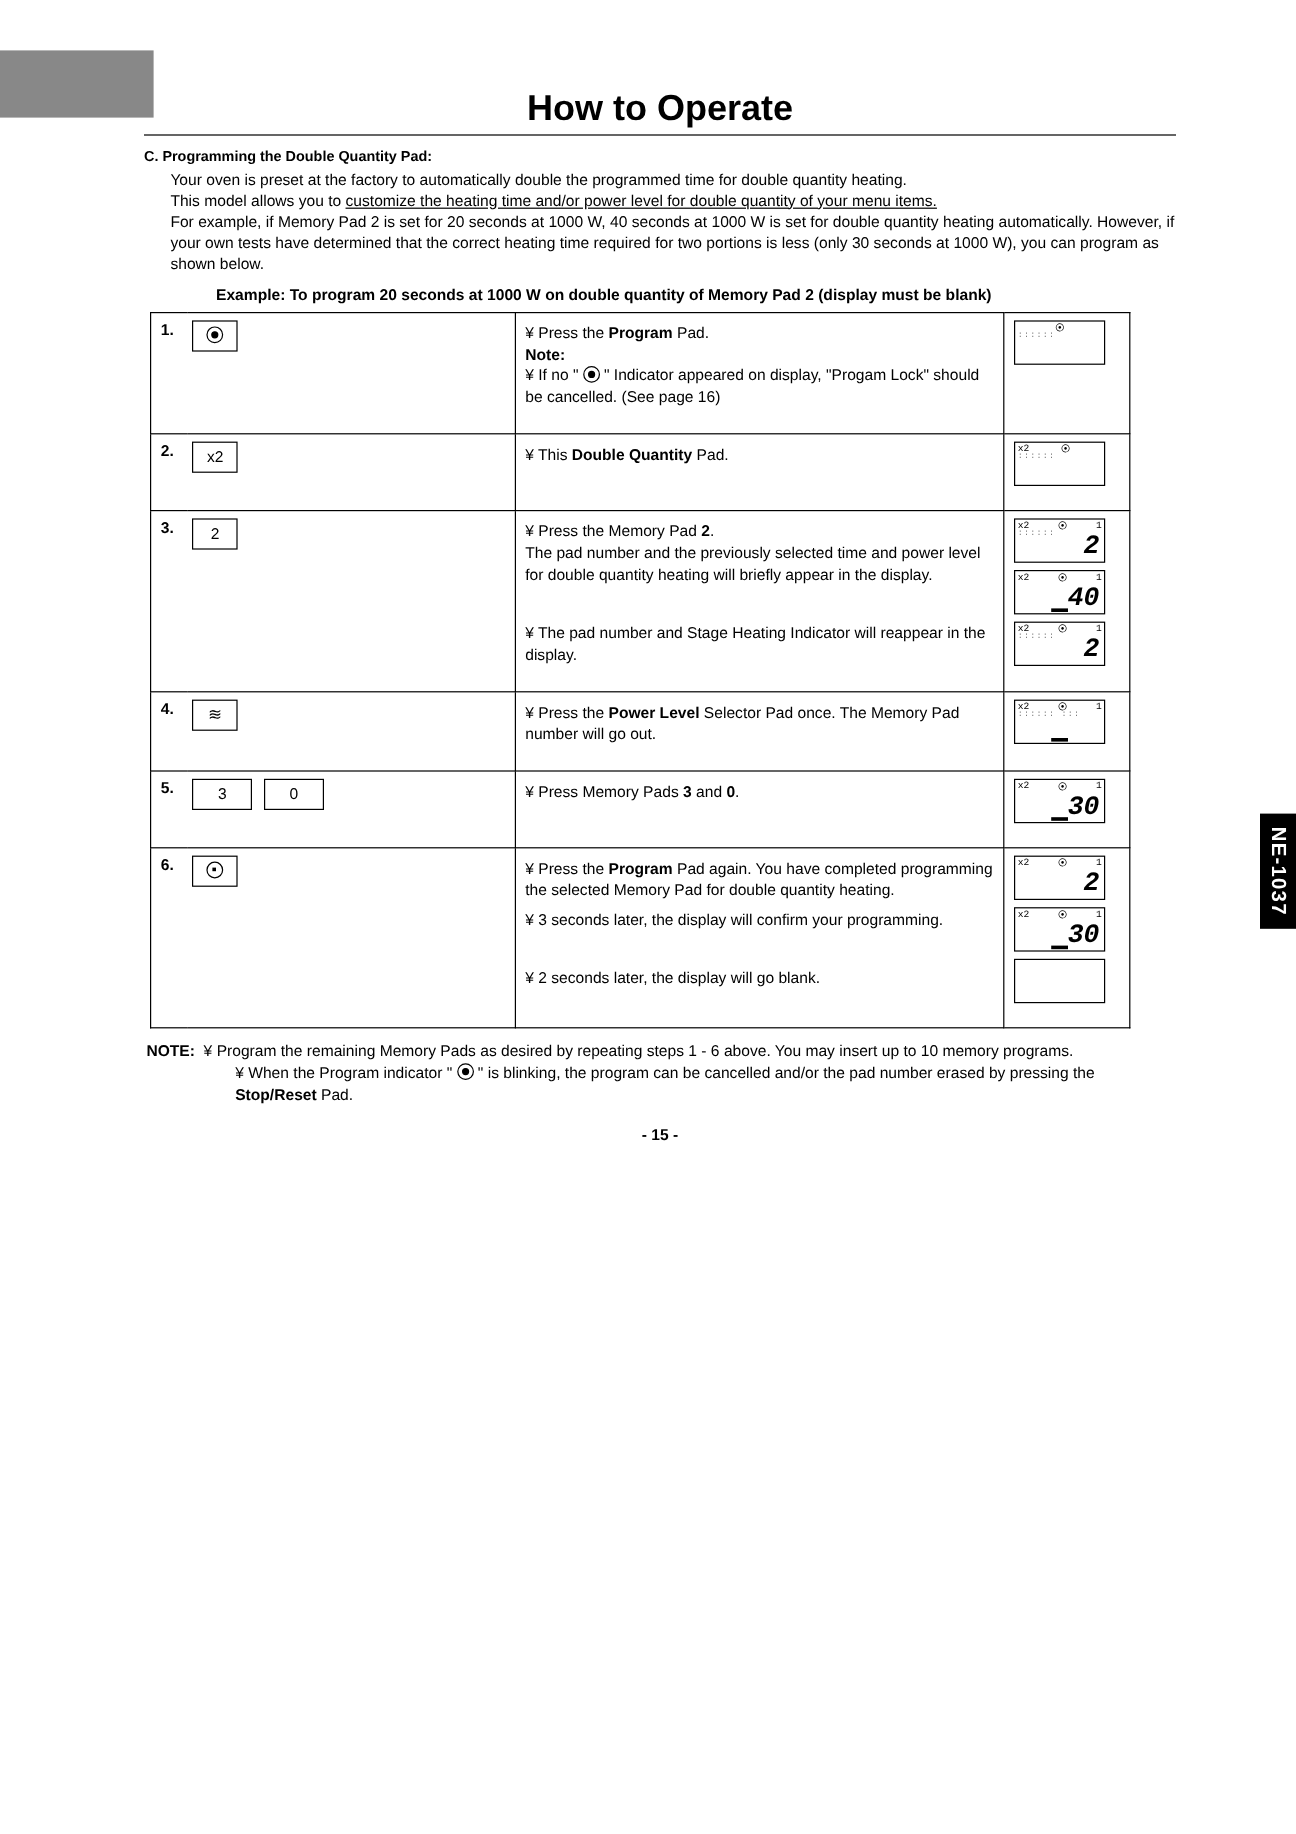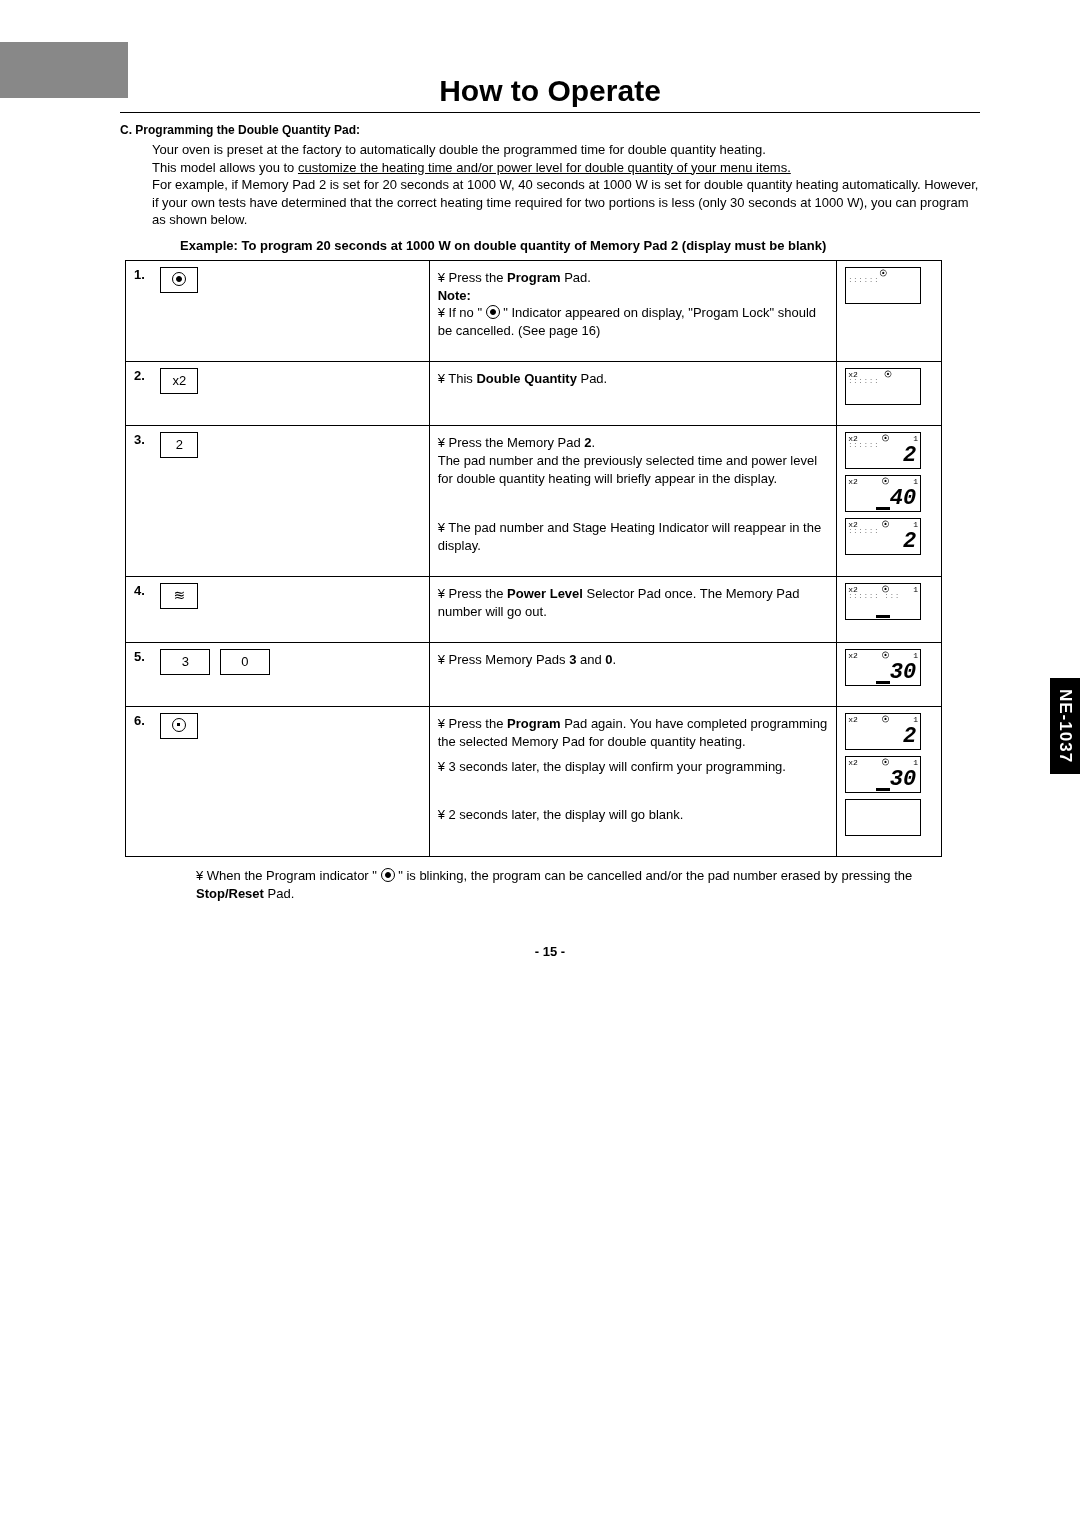--- a/index.html
+++ b/index.html
@@ -33,21 +33,21 @@
   .title-rule {
     border-bottom: 1.5px solid #000;
     margin-bottom: 10px;
   }
   .section-head {
     font-weight: bold;
     font-size: 12px;
     margin-bottom: 4px;
   }
   .intro {
-    margin-left: 32px;
+    margin-left: 22px;
     font-size: 13px;
     line-height: 1.35;
   }
   .intro .uline { text-decoration: underline; }
   .example {
     margin: 8px 0 6px 60px;
     font-weight: bold;
     font-size: 13px;
     line-height: 1.35;
   }
@@ -130,21 +130,21 @@
   .notes-block .hang {
     padding-left: 74px;
     text-indent: -74px;
   }
   .notes-block .hang2 {
     padding-left: 74px;
   }
   .page-num {
     text-align:center;
     font-weight:bold;
-    margin-top: 40px;
+    margin-top: 16px;
   }
   .prog-icon {
     display:inline-block;
     width:12px; height:12px;
     border:1.5px solid #000;
     border-radius:50%;
     position:relative;
     vertical-align:-2px;
   }
   .prog-icon::after{
@@ -371,20 +371,24 @@
           <div class="disp-big">30</div>
           <div class="disp-bar"></div>
         </div>
         <div class="disp-box"></div>
       </td>
     </tr>
   </tbody>
     </table>
 
   <div class="notes-block">
+    <div class="hang">
+      <b>NOTE:</b>&nbsp;
+      ¥ <span>Program the remaining Memory Pads as desired by repeating steps 1 - 6 above. You may insert up to 10 memory programs.</span>
+    </div>
     <div class="hang2">
       ¥ <span>When the Program indicator " </span><span class="prog-icon"></span><span> " is blinking, the program can be cancelled and/or the pad number erased by pressing the </span><b>Stop/Reset</b><span> Pad.</span>
     </div>
   </div>
 
   <div class="page-num">- 15 -</div>
 
 </div>
 
 </body></html>

